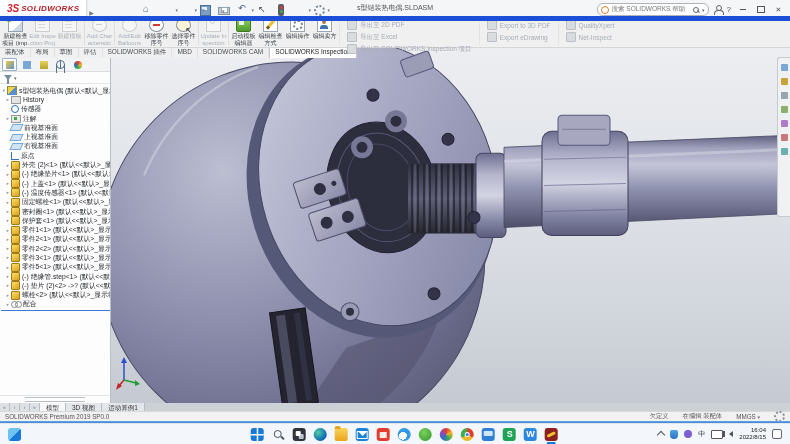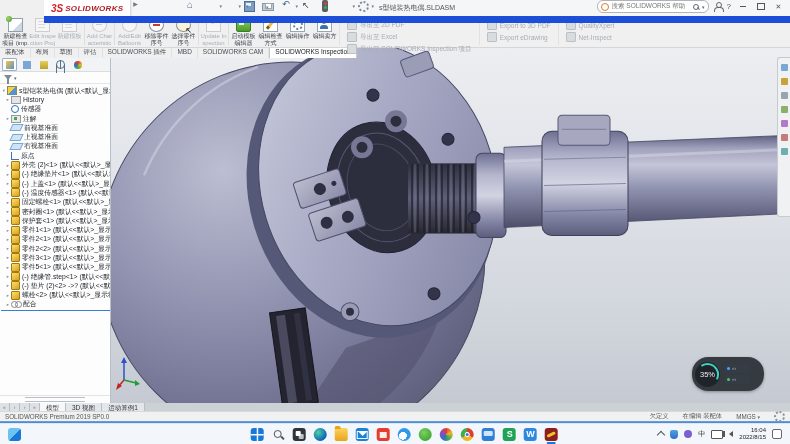--- a/index.html
+++ b/index.html
@@ -1,20 +1,20 @@
 <!DOCTYPE html>
 <html><head>
 <meta charset="utf-8">
 <style>
   html,body{margin:0;padding:0;background:#888;}
   #app{position:relative;width:790px;height:444px;overflow:hidden;background:#f0f0f1;
        font-family:"Liberation Sans","DejaVu Sans",sans-serif;-webkit-font-smoothing:antialiased;}
   
-  .titlebar{position:absolute;top:0;left:0;right:0;height:16px;background:#f5f6f7;border-bottom:7px solid #1d4ed8;
-            display:flex;align-items:flex-start;z-index:40;margin-left:44px;}
+  .titlebar{position:absolute;top:0;left:0;right:0;height:16px;background:#f5f6f7;border-bottom:5px solid #1d4ed8;
+            display:flex;align-items:flex-end;z-index:40;}
   .logo{height:16px;display:flex;align-items:center;background:#fff;padding:0 7px;box-shadow:1px 0 2px rgba(0,0,0,.15);}
   .logo .mark{color:#d2232a;font-weight:bold;font-style:italic;font-size:10px;margin-right:2px;}
   .logo .word{color:#b01e26;font-weight:bold;font-style:italic;font-size:8px;letter-spacing:.3px;}
   .logo-arrow{font-size:6px;color:#777;margin:0 4px 0 3px;}
   .qat{display:flex;align-items:center;gap:7px;margin-left:44px;}
   .qi{width:12px;height:12px;position:relative;display:inline-block;}
   .qi.dd::after{content:"▾";position:absolute;right:-5px;top:3px;font-size:5px;color:#778;}
   .qi-home::before{content:"⌂";font-size:10px;color:#5b6f85;position:absolute;top:-1px;left:1px;}
   .qi-save::before{content:"";position:absolute;left:1px;top:1px;width:9px;height:9px;background:#7d9ec2;border:1px solid #4a6f9c;}
   .qi-save::after{content:"";position:absolute;left:3px;top:2px;width:5px;height:3px;background:#e9f1f8;}
@@ -527,38 +527,20 @@
     <div class="taskpane">
       <span class="tp-ic" style="background:#7aa8d6"></span>
       <span class="tp-ic" style="background:#c9a23a"></span>
       <span class="tp-ic" style="background:#9aa4ae"></span>
       <span class="tp-ic" style="background:#8ab06a"></span>
       <span class="tp-ic" style="background:#b07ac8"></span>
       <span class="tp-ic" style="background:#c87a7a"></span>
       <span class="tp-ic" style="background:#6ab0b0"></span>
     </div>
 
-    <div class="zoomwidget">
-      <div class="zw-circle">
-        <svg viewBox="0 0 25 25">
-            <circle cx="12.5" cy="12.5" r="10.5" fill="none" stroke="#3fd0c0" stroke-width="2" stroke-dasharray="26 40" transform="rotate(-120 12.5 12.5)" stroke-linecap="round"></circle>
-          </svg>
-        <span>35%</span>
-      </div>
-      <div class="zw-btns">
-        <div class="zw-btn">
-          <span class="zw-dot blue"></span>
-          <span class="zw-glyph">«‹</span>
-        </div>
-        <div class="zw-btn">
-          <span class="zw-dot green"></span>
-          <span class="zw-glyph">«‹</span>
-        </div>
-      </div>
-    </div>
   </div>
 
   <div class="leftpanel">
     <div class="lp-tabs">
 
         <span class="lpt active">
           <span class="lpi lpi-feature"></span>
         </span>
 
         <span class="lpt">

